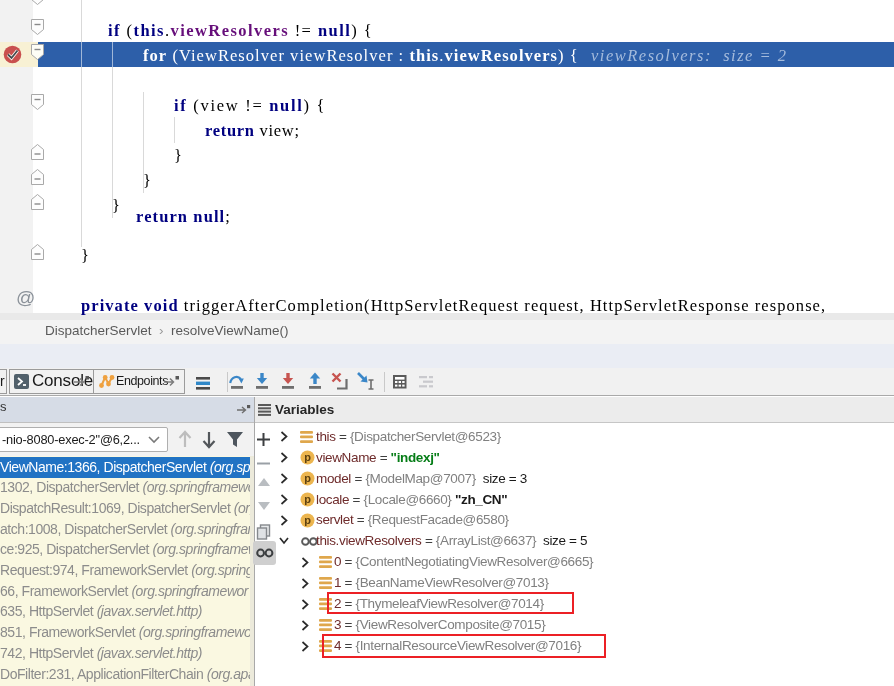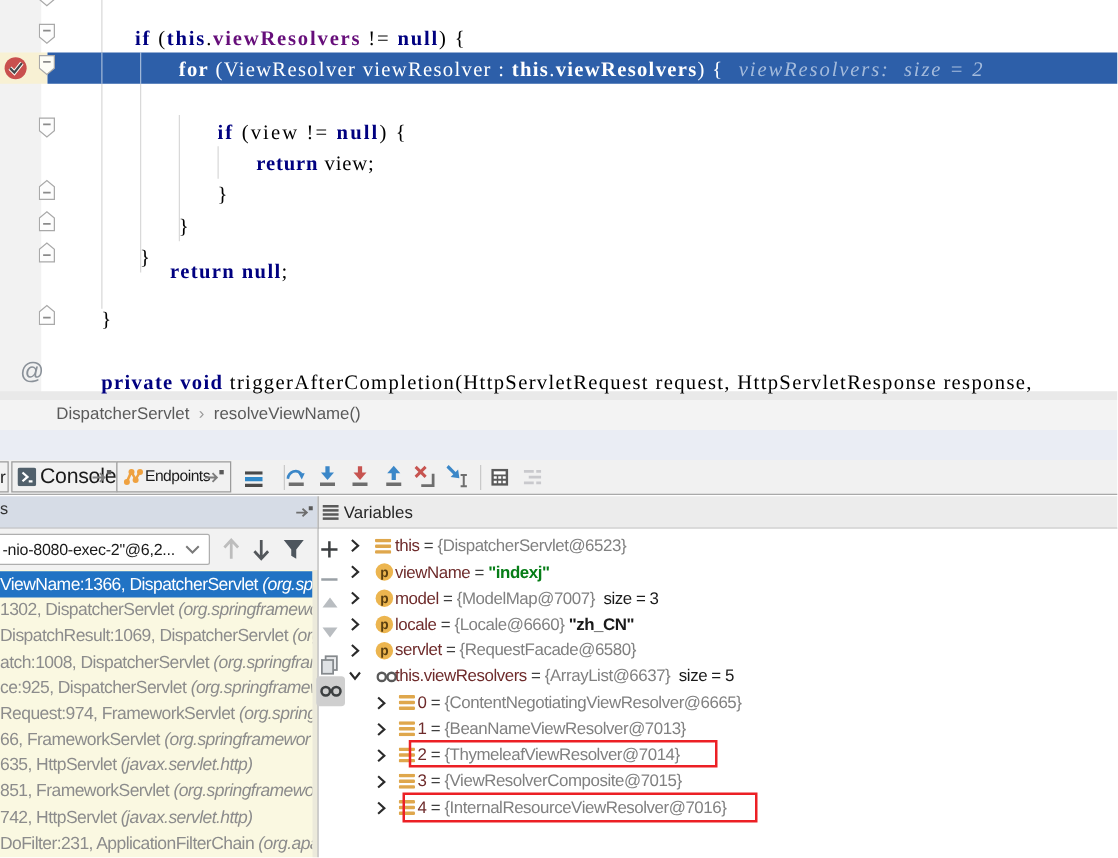--- a/index.html
+++ b/index.html
@@ -198,21 +198,21 @@
       <rect x="4" y="5.6" width="10" height="2.2"></rect>
       <rect x="0" y="10.2" width="8" height="2.2"></rect>
           <rect x="10" y="10.2" width="4" height="2.2"></rect>
     </g>
   </svg>
 </div>
 
 <div class="abs" style="left:0;top:397px;width:254px;height:26px;background:#D6DCE6;border-bottom:1px solid #c0c0c0;box-sizing:border-box;"></div>
 <div class="abs" style="left:254px;top:397px;width:640px;height:26px;background:#ECECEC;border-bottom:1px solid #c6c6c6;box-sizing:border-box;"></div>
 <div class="abs" style="left:0;top:399px;font-size:13px;color:#333;">s</div>
-<div class="abs" style="left:275px;top:397px;height:26px;line-height:26px;font-size:13.5px;color:#262626;">Variables</div>
+<div class="abs" style="left:275px;top:397px;height:26px;line-height:26px;font-size:13.5px;color:#262626;font-weight:bold;">Variables</div>
 <svg class="abs" style="left:236px;top:404px;" width="15" height="11">
   <path d="M1,6 h8 M6,3 L9.5,6 L6,9" stroke="#6e6e6e" stroke-width="1.4" fill="none"></path>
   <rect x="11" y="1" width="3.2" height="3.2" fill="#595959"></rect>
 </svg>
 <svg class="abs" style="left:258px;top:404px;" width="13" height="12">
   <g fill="#595959">
     <rect x="0" y="0" width="13" height="2"></rect>
         <rect x="0" y="3.3" width="13" height="2"></rect>
     <rect x="0" y="6.6" width="13" height="2"></rect>
         <rect x="0" y="9.9" width="13" height="2"></rect>

